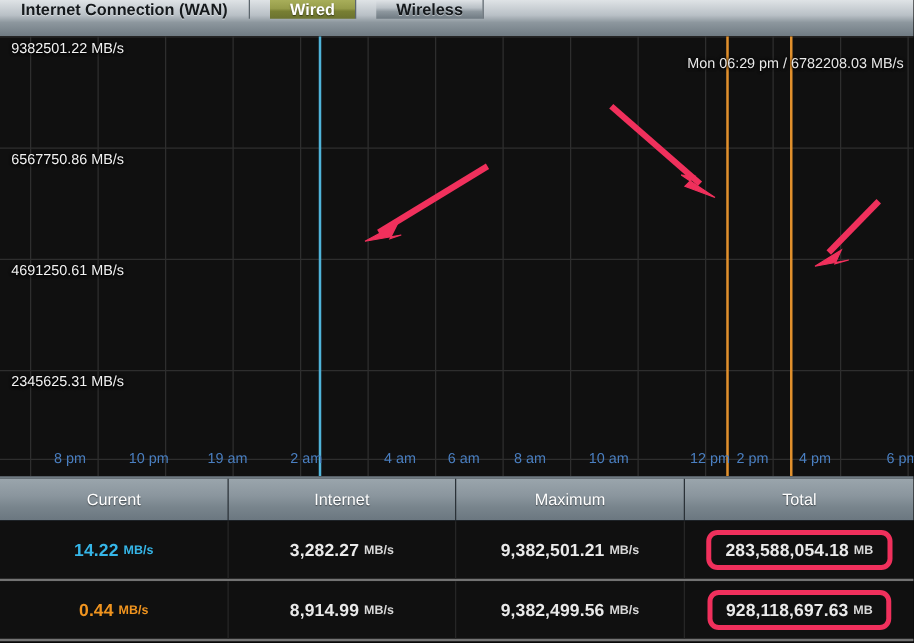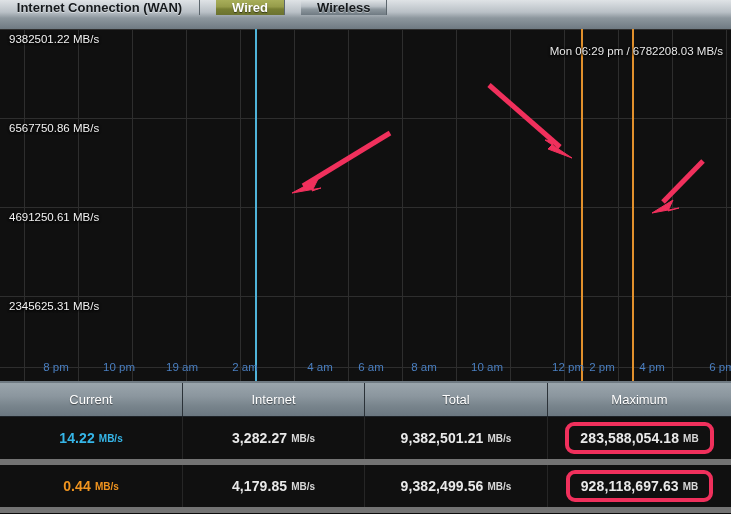--- a/index.html
+++ b/index.html
@@ -153,21 +153,21 @@
     box-sizing: border-box;
   }
   .trow.head {
     height: 34px;
     background: linear-gradient(to bottom, #9aa5ac 0%, #8b969e 40%, #78848c 70%, #6b7780 100%);
     border-bottom: 1px solid #1d2227;
   }
   .trow.body {
     height: 48px;
     background: #101010;
-    border-bottom: 6px solid #737373;
+    border-bottom: 2px solid #737373;
   }
   .tcell {
     display: flex;
     align-items: center;
     justify-content: center;
     box-sizing: border-box;
     height: 100%;
     position: relative;
   }
   .trow.head .tcell {
@@ -290,22 +290,22 @@
         </g>
       </g>
     </svg>
   </div>
 
   <div class="table">
 
     <div class="trow head">
       <div class="tcell c-current">Current</div>
       <div class="tcell c-average">Internet</div>
+      <div class="tcell c-maximum">Maximum</div>
       <div class="tcell c-total">Total</div>
-      <div class="tcell c-maximum">Maximum</div>
     </div>
 
     <div class="trow body">
       <div class="tcell c-current">
         <span class="val cyan">14.22</span>
         <span class="unit cyan">MB/s</span>
       </div>
       <div class="tcell c-average">
         <span class="val">3,282.27</span>
         <span class="unit plain">MB/s</span>
@@ -321,21 +321,21 @@
         </span>
       </div>
     </div>
 
     <div class="trow body">
       <div class="tcell c-current">
         <span class="val orange">0.44</span>
         <span class="unit orange">MB/s</span>
       </div>
       <div class="tcell c-average">
-        <span class="val">4,179.85</span>
+        <span class="val">8,914.99</span>
         <span class="unit plain">MB/s</span>
       </div>
       <div class="tcell c-maximum">
         <span class="val">9,382,499.56</span>
         <span class="unit plain">MB/s</span>
       </div>
       <div class="tcell c-total">
         <span class="highlight">
           <span class="val">928,118,697.63</span>
           <span class="unit plain">MB</span>

